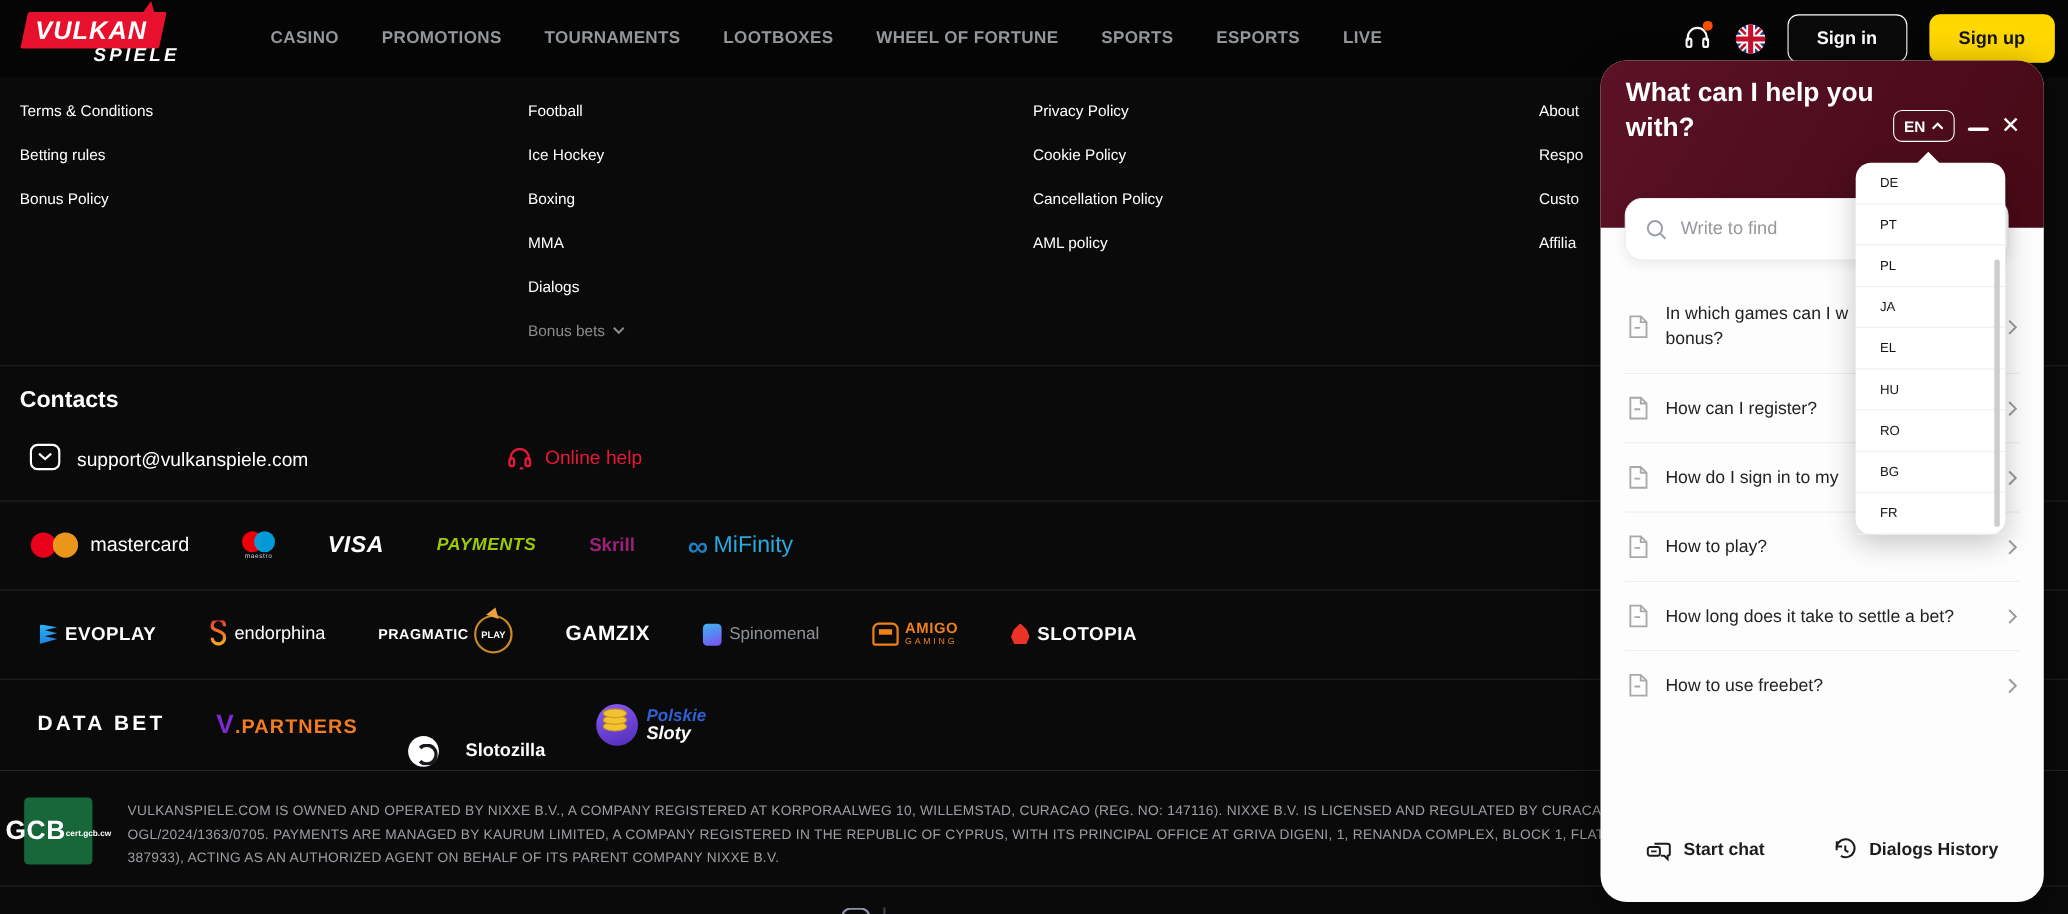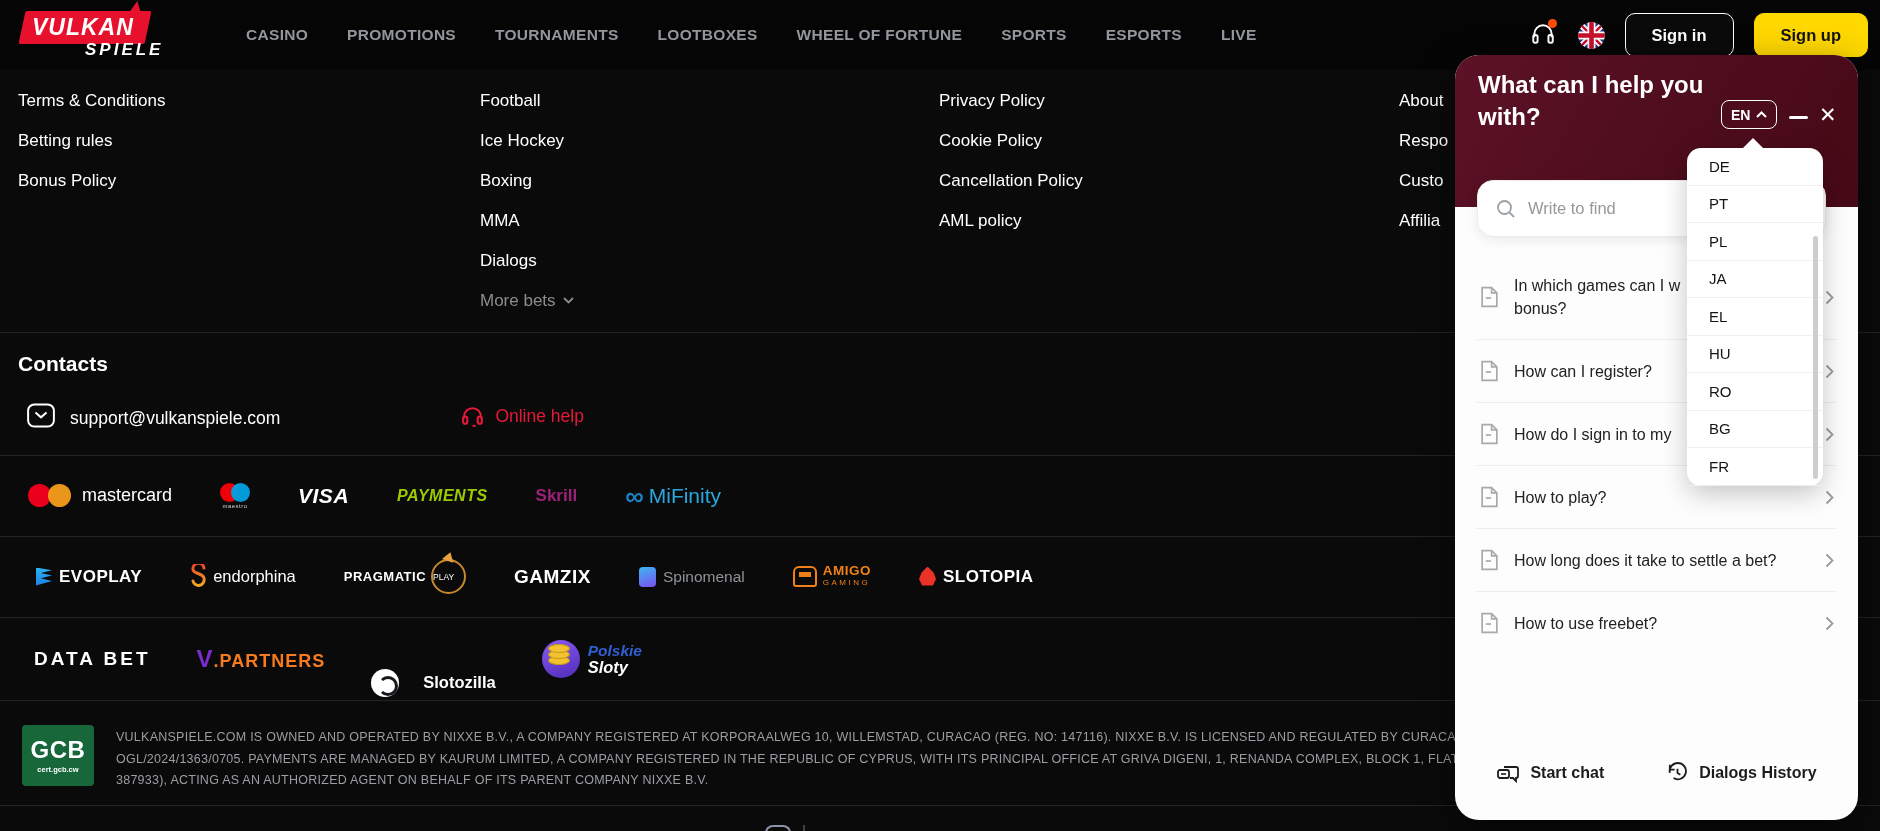--- a/index.html
+++ b/index.html
@@ -19,21 +19,21 @@
   .top-actions { position:absolute; right:12px; top:0; height:70px; display:flex; align-items:center; gap:20px; }
   .headset-wrap { position:relative; width:28px; height:28px; }
   .notif-dot { position:absolute; right:1px; top:-2px; width:9px; height:9px; border-radius:50%; background:#ff4d00; }
   .flag { width:27px; height:27px; border-radius:50%; overflow:hidden; }
   .btn { height:44px; border-radius:10px; font-weight:bold; font-size:16.5px; display:flex; align-items:center; padding:0 26px; cursor:pointer; }
   .btn-signin { background:#0a0a0a; border:1px solid #fff; color:#fff; }
   .btn-signup { background:#ffd800; border:1px solid #ffd800; color:#141414; }
 
   
   .col { position:absolute; top:91px; display:flex; flex-direction:column; gap:21px; }
-  .col a { color:#fff; font-size:17px; line-height:19px; text-decoration:none; cursor:pointer; white-space:nowrap; }
+  .col a { color:#fff; font-size:14px; line-height:19px; text-decoration:none; cursor:pointer; white-space:nowrap; }
   .col-1 { left:18px; } .col-2 { left:480px; } .col-3 { left:939px; } .col-4 { left:1399px; }
   .more-bets { color:#8c8c8c !important; display:flex; align-items:center; gap:7px; }
 
   .divider { position:absolute; left:0; width:1880px; border-top:1px solid #242428; }
 
   
   .contacts-title { position:absolute; left:18px; top:352px; color:#fff; font-size:21px; font-weight:bold; }
   .contact-row { position:absolute; left:26px; top:402px; display:flex; align-items:flex-end; }
   .contact-email { color:#fff; font-size:17.5px; margin-left:14px; cursor:pointer; }
   .online-help { display:flex; align-items:center; gap:10px; margin-left:180px; cursor:pointer; }
@@ -58,21 +58,21 @@
   .skrill { color:#9c2277; font-weight:bold; font-size:17px; }
   .mifinity { display:flex; align-items:center; gap:5px; color:#2aa7dd; }
   .mifinity .inf { font-size:26px; font-weight:bold; color:#1f7fc4; line-height:20px; }
   .mifinity .mf-t { font-size:21px;text-align:right; }
 
   .evo-icon { width:16px; height:18px; background:linear-gradient(180deg,#2ab3f5,#1d7fe0); clip-path:polygon(0 0,100% 15%,30% 30%,100% 45%,30% 60%,100% 75%,0 100%); }
   .white-logo-text { color:#fff; font-weight:bold; font-size:17px; letter-spacing:.5px; }
   .endo-text { color:#fff; font-size:16.5px; }
   .prag { display:flex; align-items:center; gap:5px; }
   .prag-text { color:#fff; font-size:13px; font-weight:bold; letter-spacing:.5px; }
-  .prag-circle { position:relative; width:35px; height:35px; border:2px solid #c8872b; border-radius:50%; display:flex; align-items:center; color:#fff; font-size:8.5px; font-weight:normal; }
+  .prag-circle { position:relative; width:35px; height:35px; border:2px solid #c8872b; border-radius:50%; display:flex; align-items:center; justify-content:center; color:#fff; font-size:8.5px; font-weight:bold; }
   .prag-crown { position:absolute; top:-9px; left:10px; width:0; height:0; border-left:6px solid transparent; border-right:6px solid transparent; border-bottom:9px solid #e8a33d; transform:rotate(18deg); }
   .spin-icon { width:17px; height:20px; border-radius:4px; background:linear-gradient(160deg,#3db6f2,#7a4ff0); }
   .spin-text { color:#8f9398; font-size:15.5px; }
   .amigo { display:flex; align-items:center; gap:6px; }
   .amigo-stack { display:flex; flex-direction:column; line-height:12px; }
   .amigo-1 { color:#f08019; font-weight:bold; font-size:13.5px; letter-spacing:.5px; }
   .amigo-2 { color:#f08019; font-size:8px; letter-spacing:2.5px; }
   .amigo-icon { width:24px; height:21px; border:2px solid #f08019; border-radius:6px 6px 3px 3px; position:relative; }
   .amigo-icon::after { content:""; position:absolute; left:4px; top:4px; width:12px; height:5px; background:#f08019; }
   .sloto-icon { width:17px; height:20px; background:#ea3326; clip-path:polygon(50% 0,85% 30%,100% 62%,82% 95%,18% 95%,0 62%,15% 30%); }
@@ -85,21 +85,21 @@
   .sz-icon::after { content:""; position:absolute; left:7px; top:7px; width:14px; height:14px; border-radius:50%; border:3px solid #16181d; border-left-color:transparent; }
   .sz-text { color:#fff; font-weight:bold; font-size:16.5px; }
   .polskie { display:flex; align-items:center; gap:8px; }
   .ps-icon { width:38px; height:38px; border-radius:50%; background:linear-gradient(160deg,#8a5cf5,#4f2bb8); position:relative; }
   .ps-coin { position:absolute; width:22px; height:9px; border-radius:50%; background:#f2c230; border:1px solid #c79a14; left:6px; }
   .ps-stack { display:flex; flex-direction:column; line-height:17px;font-style:italic; }
   .ps-1 { color:#2f5fd0; font-weight:bold; font-size:15.5px; }
   .ps-2 { color:#fff; font-weight:bold; font-size:16.5px; }
 
   
-  .gcb { position:absolute; left:22px; top:725px; width:72px; height:61px; background:#17673b; border-radius:4px; display:flex; flex-direction:column; align-items:center; justify-content:center; }
+  .gcb { position:absolute; left:22px; top:725px; width:62px; height:61px; background:#17673b; border-radius:4px; display:flex; flex-direction:row; align-items:center; justify-content:center; }
   .gcb-main { color:#fff; font-weight:bold; font-size:24px; letter-spacing:.5px; line-height:24px; }
   .gcb-sub { color:#fff; font-size:7.5px; font-weight:bold; margin-top:3px; }
   .legal { position:absolute; left:116px; top:727px; width:1764px; overflow:hidden; }
   .legal div { color:#9b9ea3; font-size:12.5px; line-height:21.5px; letter-spacing:.25px; white-space:nowrap; }
 
   .bottom-partial { position:absolute; left:765px; top:825px; width:26px; height:8px; border:2px solid #8d93a8; border-bottom:none; border-radius:9px 9px 0 0; }
   .bottom-vline { position:absolute; left:803px; top:825px; width:2px; height:6px; background:#3c3f4a; }
 
   
   .chat { position:absolute; left:1455px; top:55px; width:403px; height:765px; background:#fdfdfd; border-radius:24px; box-shadow:0 10px 34px rgba(0,0,0,.45); z-index:50; }
@@ -116,21 +116,21 @@
   .faq-item { display:flex; align-items:center; gap:14px; padding:19px 2px; border-bottom:1px solid #ededed; cursor:pointer; }
   .faq-item:last-child { border-bottom:none; }
   .faq-text { flex:1; color:#222; font-size:16px; line-height:23px; }
   .chat-bottom { position:absolute; left:0; bottom:36px; width:100%; display:flex; justify-content:center; gap:62px; }
   .chat-action { display:flex; align-items:center; gap:10px; cursor:pointer; }
   .chat-action span { color:#1c1c1e; font-size:16px; font-weight:bold; }
 
   
   .lang-dd { position:absolute; left:1687px; top:148px; width:136px; height:338px; background:#fff; border-radius:14px; box-shadow:0 8px 26px rgba(0,0,0,.22); z-index:60; }
   .lang-dd::before { content:""; position:absolute; left:55px; top:-10px; width:0; height:0; border-left:11px solid transparent; border-right:11px solid transparent; border-bottom:11px solid #fff; }
-  .lang-item { height:37.5px; display:flex; align-items:center; padding-left:22px; color:#141414; font-size:15px; border-bottom:1px solid #efefef; cursor:pointer; }
+  .lang-item { height:37.5px; display:flex; align-items:center; padding-left:22px; color:#141414; font-size:12px; border-bottom:1px solid #efefef; cursor:pointer; }
   .lang-item:last-child { border-bottom:none; }
   .dd-scroll { position:absolute; right:5px; top:88px; width:5px; height:243px; background:#cdcdcd; border-radius:3px; }
 </style>
 </head>
 <body>
 
 <div class="page">
 
   <div class="topbar">
     <div class="logo">
@@ -183,21 +183,21 @@
     <a>Betting rules</a>
     <a>Bonus Policy</a>
   </div>
   <div class="col col-2">
     <a>Football</a>
     <a>Ice Hockey</a>
     <a>Boxing</a>
     <a>MMA</a>
     <a>Dialogs</a>
     <a class="more-bets">
-        <span>More bets</span>
+        <span>Bonus bets</span>
       <svg width="11" height="7" viewBox="0 0 11 7" fill="none" stroke="#8c8c8c" stroke-width="1.8">
           <path d="M1 1l4.5 4.5L10 1"></path>
         </svg>
     </a>
   </div>
   <div class="col col-3">
     <a>Privacy Policy</a>
     <a>Cookie Policy</a>
     <a>Cancellation Policy</a>
     <a>AML policy</a>

